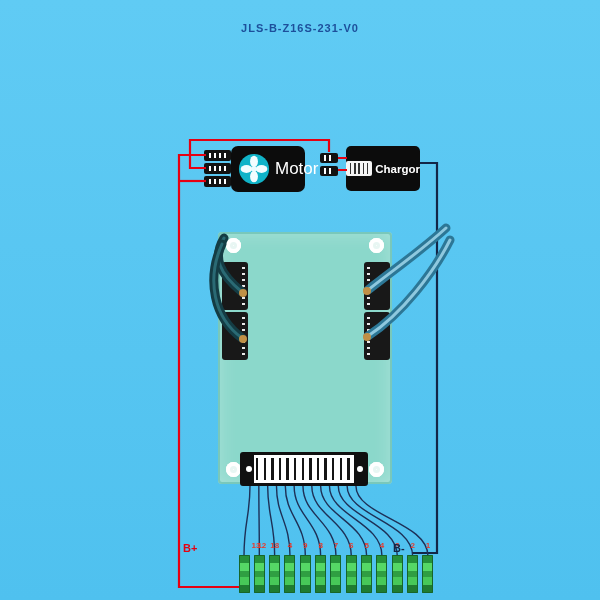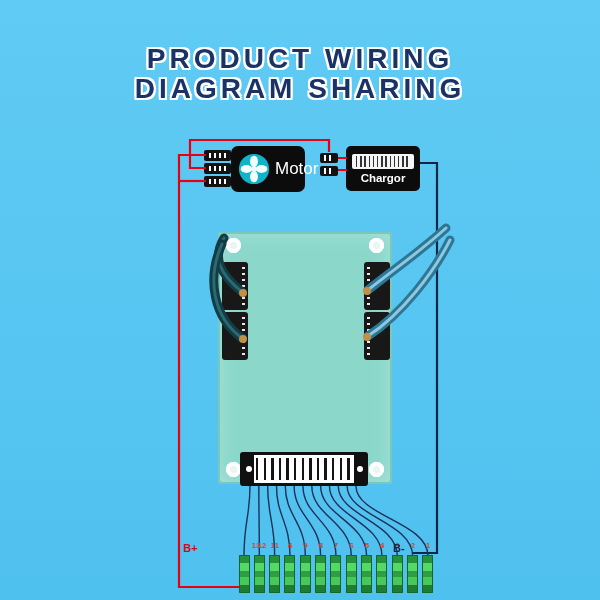--- a/index.html
+++ b/index.html
@@ -31,21 +31,21 @@
               border-radius:2px;z-index:2;}
   .motor-conn::after{content:"";position:absolute;left:5px;right:5px;top:3px;bottom:3px;
               background:repeating-linear-gradient(90deg,#fff 0 2px,transparent 2px 5px);}
   .mc1{top:150px;} .mc2{top:163px;} .mc3{top:176px;}
   .mid-conn{position:absolute;left:320px;width:18px;height:10px;background:#121212;
             border-radius:2px;z-index:2;}
   .mid-conn::after{content:"";position:absolute;left:4px;right:4px;top:2px;bottom:2px;
             background:repeating-linear-gradient(90deg,#fff 0 2px,transparent 2px 5px);}
   .md1{top:153px;} .md2{top:166px;}
   .chargor{position:absolute;left:346px;top:146px;width:74px;height:45px;background:#0c0c0c;
-           border-radius:5px;display:flex;flex-direction:column;align-items:center;
+           border-radius:5px;display:flex;flex-direction:row;align-items:center;
            justify-content:center;gap:3px;z-index:2;}
   .chargor-display{width:62px;height:15px;background:#f5f5f5;border-radius:2px;padding:2px 4px;}
   .chargor-display-inner{width:100%;height:100%;
            background:repeating-linear-gradient(90deg,#333 0 1.5px,transparent 1.5px 4.2px);}
   .chargor-label{color:#fff;font-size:11.5px;font-weight:bold;}
 
   
   .pcb{position:absolute;left:218px;top:232px;width:174px;height:252px;background:#8bd8cb;
        border-radius:4px;z-index:1;
        box-shadow:inset 0 0 0 2px #79c8bb, inset 0 0 20px rgba(255,255,255,.3);}
@@ -77,24 +77,21 @@
                #2f9e42 42%,#2f9e42 58%,#47c858 58%,#47c858 78%,#1f7c31 78%,#1f7c31 100%);
     box-shadow:0 0 0 1px #176628 inset;}
   .b-plus{position:absolute;left:183px;top:542px;color:#e60012;font-weight:bold;font-size:11px;z-index:4;}
   .b-minus{position:absolute;left:393px;top:542px;color:#132647;font-weight:bold;font-size:11px;z-index:4;}
 </style>
 </head>
 <body>
 
 <div class="canvas">
 
-  <div class="title">
-    <div>PRODUCT WIRING</div>
-    <div>DIAGRAM SHARING</div>
-  </div>
+  <div class="model">JLS-B-Z16S-231-V0</div>
 
   <svg class="wires" viewBox="0 0 600 600">
     <path d="M 206 155 H 179 V 587 H 244 V 560" stroke="#e60012" stroke-width="2.2" fill="none"></path>
     <path d="M 206 168 H 190 V 140 H 329 V 152" stroke="#e60012" stroke-width="2.2" fill="none"></path>
     <path d="M 206 181 H 179" stroke="#e60012" stroke-width="2.2" fill="none"></path>
     <path d="M 338 158 H 347 M 338 170 H 347" stroke="#e60012" stroke-width="2.2" fill="none"></path>
     <path d="M 420 163 H 437 V 553 H 412" stroke="#132647" stroke-width="2.2" fill="none"></path>
     <g stroke-linecap="round" fill="none">
       <path d="M 242 292 C 220 274 212 258 224 238" stroke="#143c44" stroke-width="9"></path>
       <path d="M 242 292 C 220 274 212 258 224 238" stroke="#2a6a74" stroke-width="3"></path>
@@ -172,21 +169,21 @@
     </div>
     <div class="bc-pins"></div>
     <div class="bc-cap">
       <span class="bc-dot"></span>
     </div>
   </div>
 
   <div class="pin-number-row">
       <div class="pin-num" style="left: 237px; margin-left: 12px;">13</div>
       <div class="pin-num" style="left: 252.33px; text-align: right;">12</div>
-      <div class="pin-num" style="left: 267.66px;">11</div>
+      <div class="pin-num" style="left: 267.66px;">18</div>
       <div class="pin-num" style="left: 282.99px;">4</div>
       <div class="pin-num" style="left: 298.32px;">9</div>
       <div class="pin-num" style="left: 313.65px;">8</div>
       <div class="pin-num" style="left: 328.98px;">7</div>
       <div class="pin-num" style="left: 344.31px;">6</div>
       <div class="pin-num" style="left: 359.64px;">5</div>
       <div class="pin-num" style="left: 374.97px;">4</div>
       <div class="pin-num" style="left: 390.3px;">3</div>
       <div class="pin-num" style="left: 405.63px;">2</div>
       <div class="pin-num" style="left: 420.96px;">1</div>

